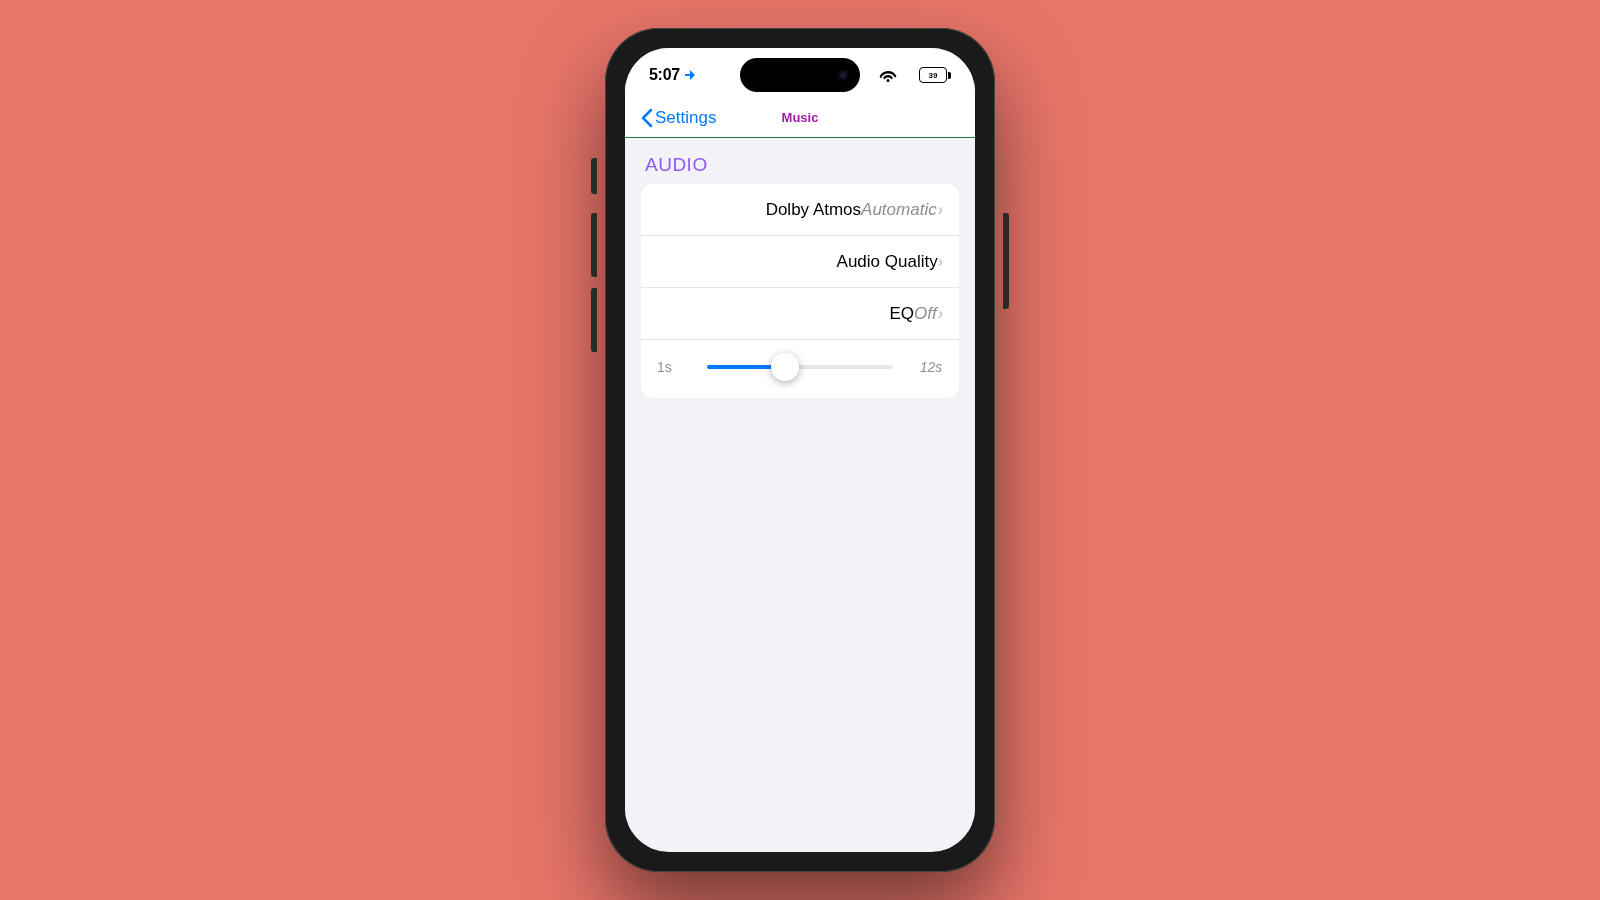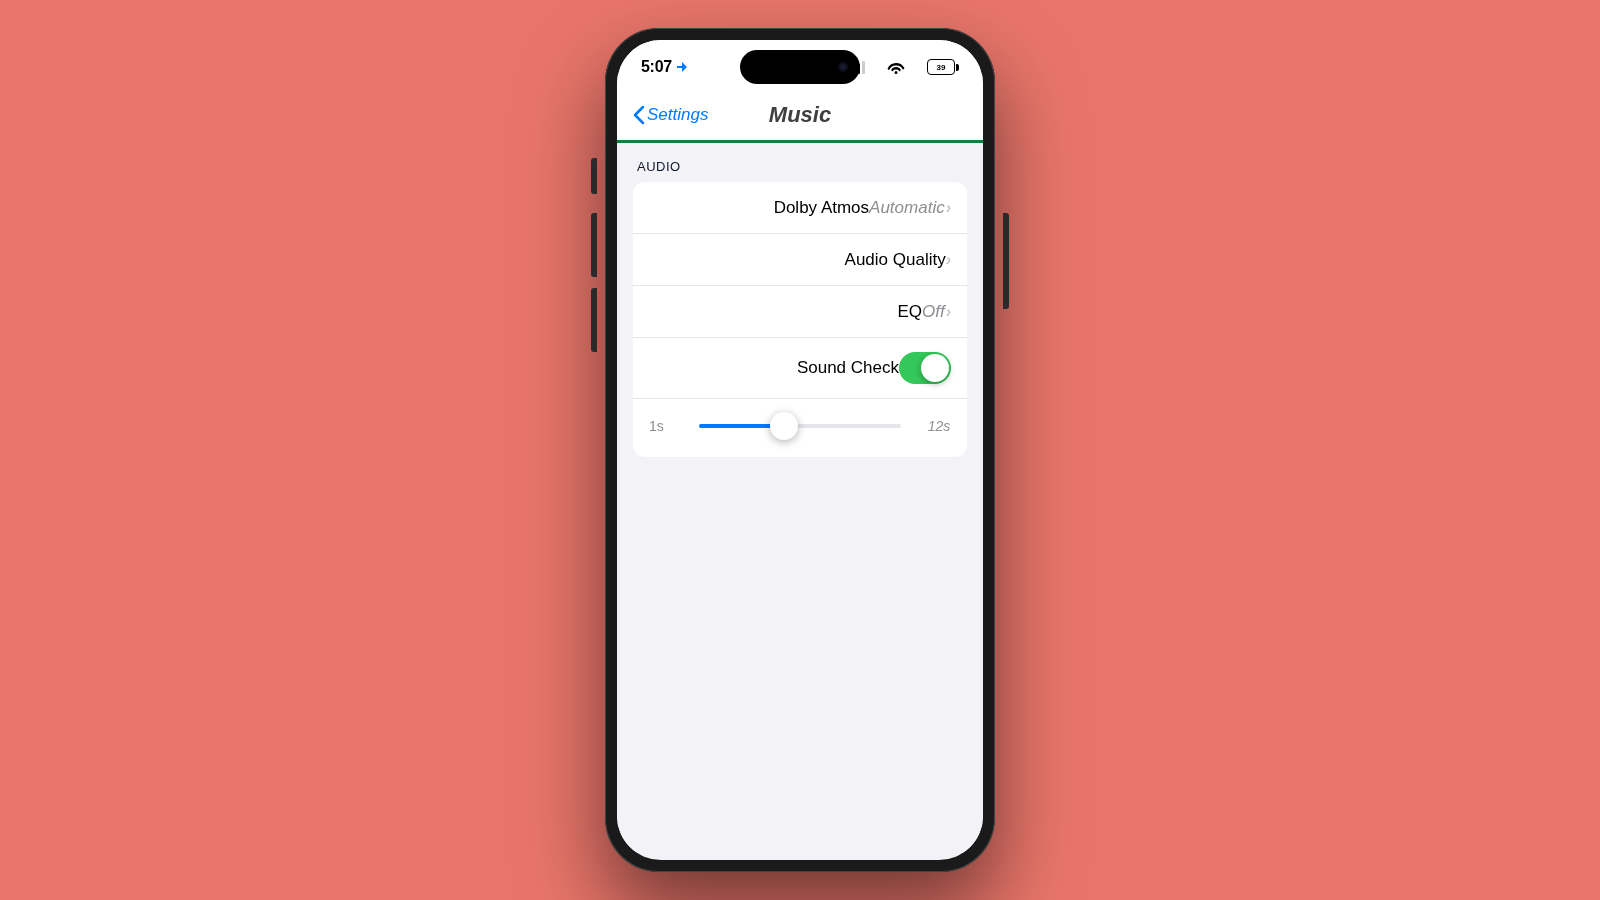--- a/index.html
+++ b/index.html
@@ -15,21 +15,21 @@
       overflow: hidden;
     }
 
     .phone-outer {
       width: 390px;
       height: 844px;
       background: #1a1a1a;
       border-radius: 54px;
       position: relative;
       box-shadow: 0 40px 80px rgba(0,0,0,0.5), inset 0 0 0 1px #444;
-      padding: 12px;
+      padding: 20px;
     }
 
     .phone-inner {
       width: 100%;
       height: 100%;
       background: #f2f2f7;
       border-radius: 44px;
       overflow: hidden;
       position: relative;
     }
@@ -159,53 +159,52 @@
     }
 
     
     .nav-bar {
       background: white;
       padding: 8px 20px 12px;
       display: flex;
       align-items: center;
       justify-content: center;
       position: relative;
-      border-bottom: 3px solid #15803d;
-      font-style: italic;
+      border-bottom: 1px solid #15803d;
     }
 
     .back-btn {
       position: absolute;
       left: 16px;
       display: flex;
       align-items: center;
       gap: 2px;
       color: #007AFF;
       font-size: 17px;
       cursor: pointer;
     }
 
     .nav-title {
-      font-size: 22px;
+      font-size: 13px;
       font-weight: 600;
-      color: #404040;
+      color: #a21caf;
     }
 
     
     .content {
       background: #f2f2f7;
       overflow-y: auto;
       height: calc(100% - 54px - 56px);
     }
 
     .section-header {
       padding: 16px 20px 8px;
-      font-size: 13px;
+      font-size: 19px;
       font-weight: 400;
-      color: #0f172a;
+      color: #8b5cf6;
       text-transform: uppercase;
       letter-spacing: 0.5px;
     }
 
     .settings-group {
       background: white;
       border-radius: 12px;
       margin: 0 16px 8px;
       overflow: hidden;
     }
@@ -409,26 +408,20 @@
         </div>
 
         <div class="settings-row">
           <span class="row-label">EQ</span>
           <div class="row-right">
             <span>Off</span>
             <span class="chevron">›</span>
           </div>
         </div>
 
-        <div class="settings-row">
-          <span class="row-label">Sound Check</span>
-          <div class="toggle on">
-            <div class="toggle-thumb"></div>
-          </div>
-        </div>
 
 
         <div class="slider-container">
           <div class="slider-track-row">
             <span class="slider-min-label">1s</span>
             <div class="slider-wrapper">
               <div class="slider-track">
                 <div class="slider-fill"></div>
               </div>
               <div class="slider-thumb"></div>

